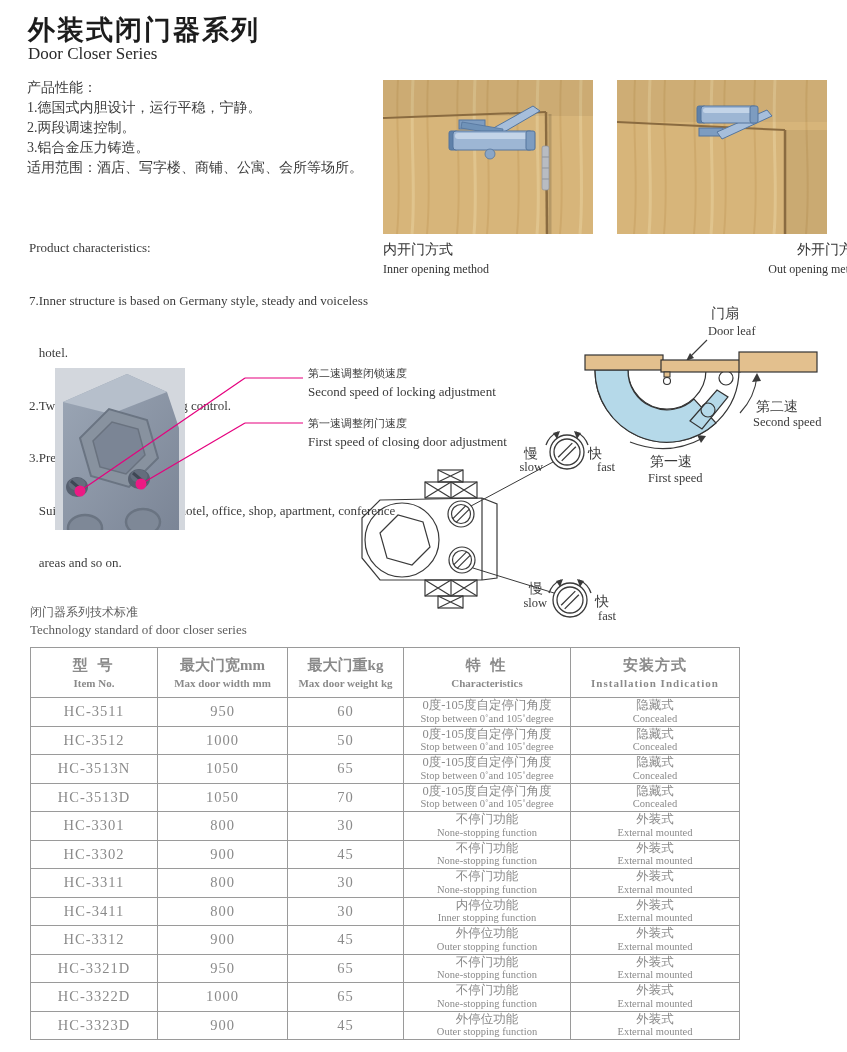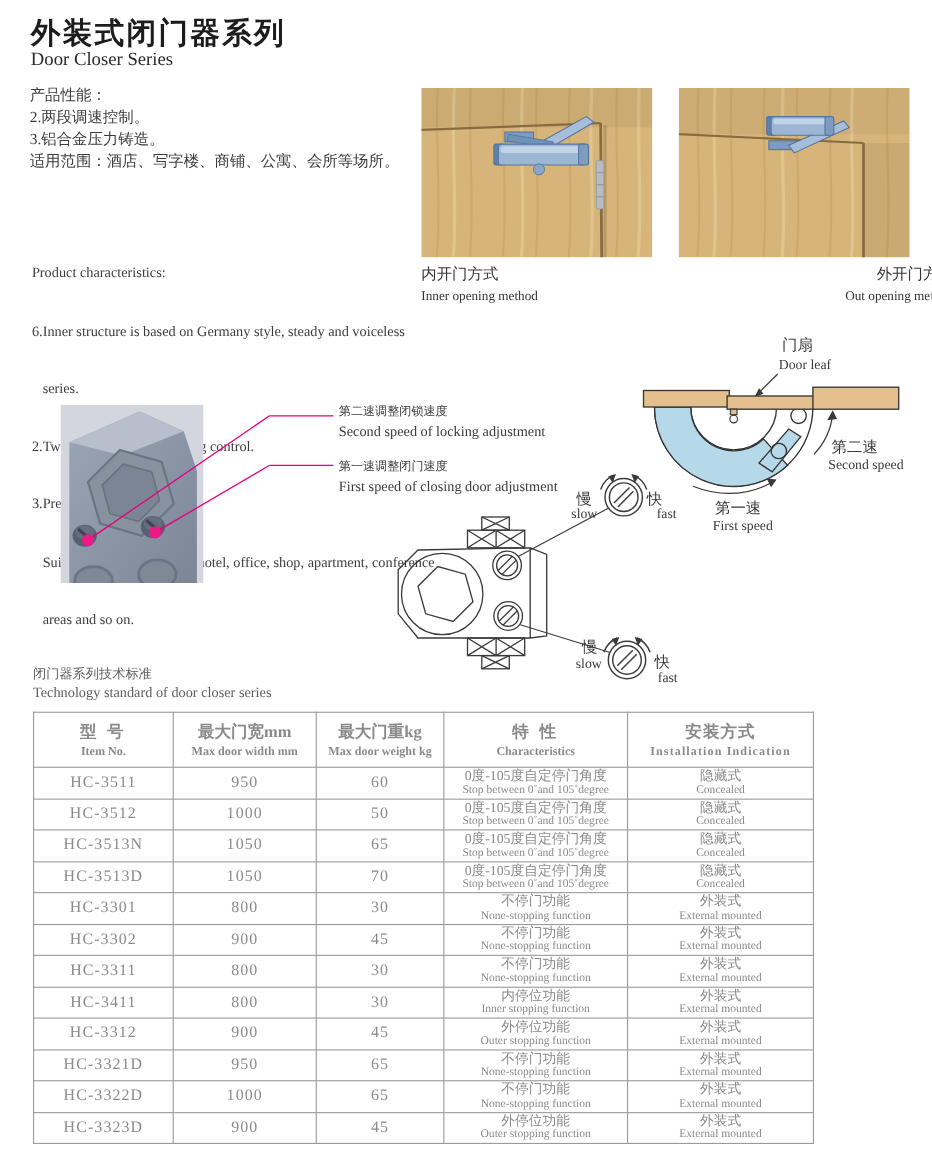--- a/index.html
+++ b/index.html
@@ -34,29 +34,30 @@
 </head>
 <body>
 
 <div class="page">
 
   <div class="abs title-cn">外装式闭门器系列</div>
   <div class="abs title-en">Door Closer Series</div>
 
   <div class="abs features-cn">
     <div>产品性能：</div>
+    <div>1.德国式内胆设计，运行平稳，宁静。</div>
     <div>2.两段调速控制。</div>
     <div>3.铝合金压力铸造。</div>
     <div>适用范围：酒店、写字楼、商铺、公寓、会所等场所。</div>
   </div>
 
   <div class="abs features-en">
     <div>Product characteristics:</div>
-    <div>6.Inner structure is based on Germany style, steady and voiceless</div>
-    <div>   series.</div>
+    <div>7.Inner structure is based on Germany style, steady and voiceless</div>
+    <div>   hotel.</div>
     <div>2.Two phrases speed adjusting control.</div>
     <div>3.Pressed by aluminum alloy.</div>
     <div>   Suitable for the following: hotel, office, shop, apartment, conference</div>
     <div>   areas and so on.</div>
   </div>
 
   <div class="abs door-fig" style="left:383px;top:80px;">
     <svg width="210" height="154" viewBox="0 0 210 154">
       <rect x="0" y="0" width="210" height="154" fill="#d7b57a"></rect>
       <g stroke="#c49c5c" stroke-width="2" opacity="0.45" fill="none">

